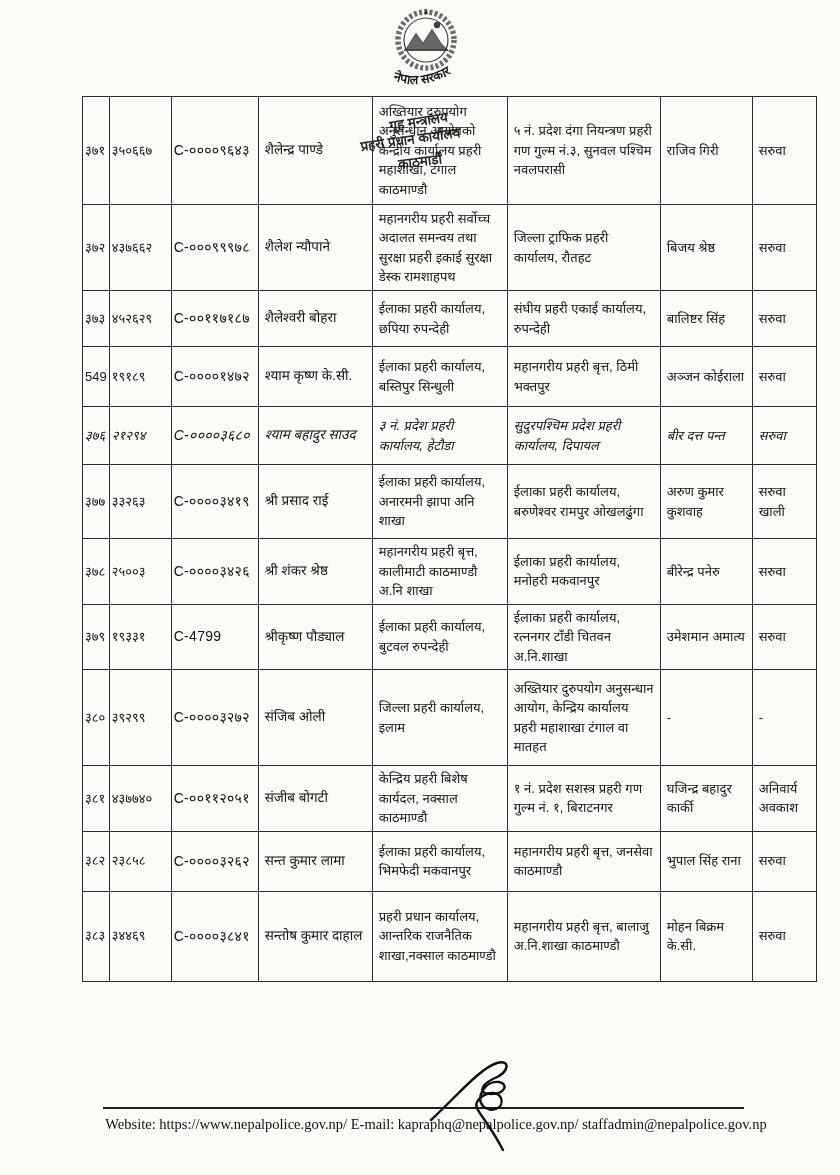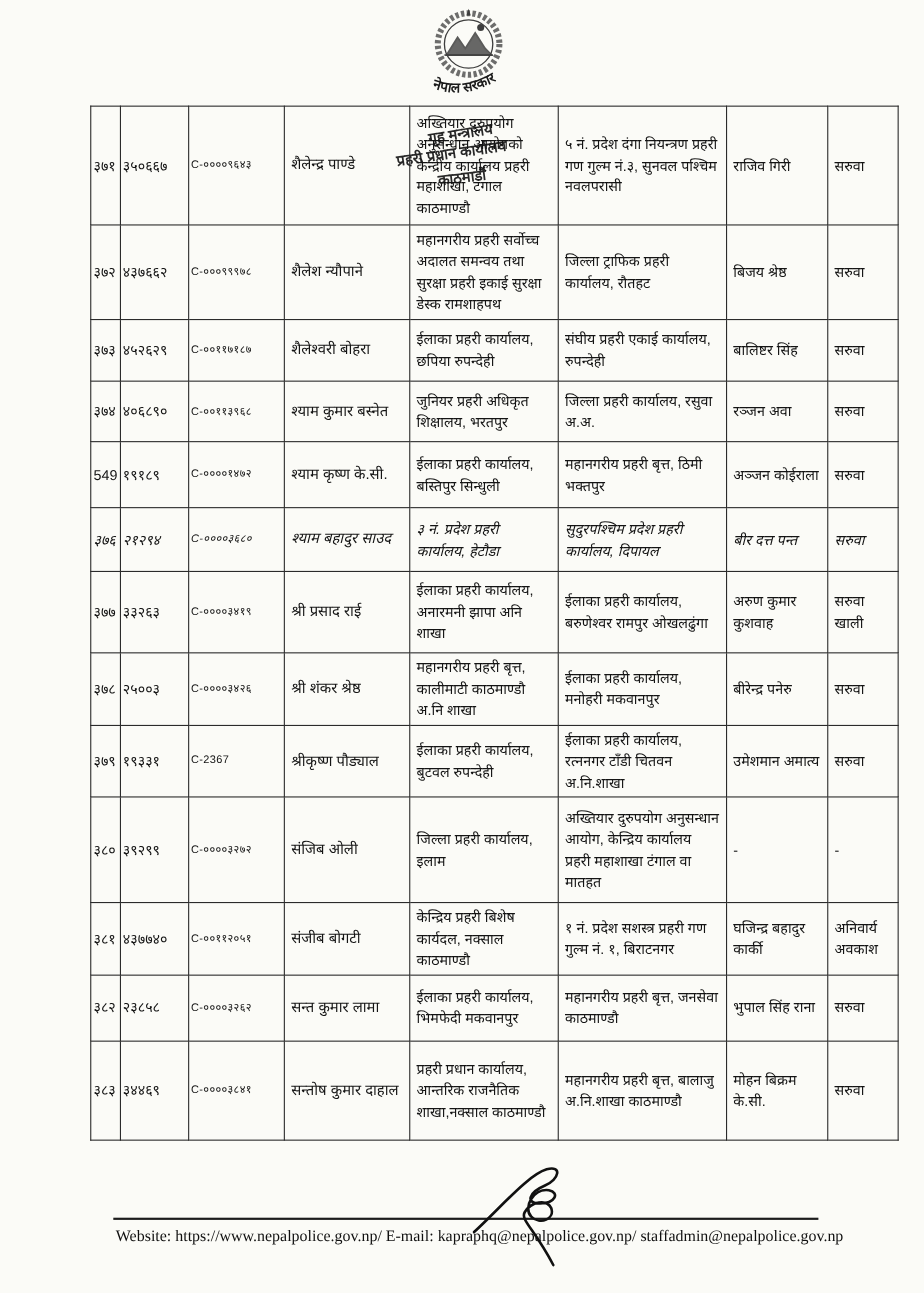--- a/index.html
+++ b/index.html
@@ -20,21 +20,21 @@
     position:absolute;left:82px;top:96px;
     border-collapse:collapse;table-layout:fixed;
     background:transparent;
   }
   td{
     border:1.4px solid #2b2b2b;
     font-size:13px;line-height:1.5;vertical-align:middle;
     padding:3px 6px;overflow:hidden;word-wrap:break-word;
   }
   td.center{text-align:left;padding:3px 2px;}
-  td.cno{font-size:10px;letter-spacing:.3px;margin-top:44px;}
+  td.cno{font-size:14px;letter-spacing:.3px;margin-top:44px;}
   td.name{font-size:13.5px;}
   
   .footer-rule{position:absolute;left:103px;top:1107px;width:641px;height:2px;background:#1c1c1c;}
   .signature-wrap{position:absolute;left:425px;top:1058px;width:120px;height:95px;pointer-events:none;}
   .footer-text{
     position:absolute;left:0;top:1116px;width:840px;text-align:center;
     font-family:"Liberation Serif","DejaVu Serif",serif;
     font-size:14.5px;color:#101010;padding-left:16px;
   }
 </style>
@@ -104,30 +104,20 @@
       <tr style="height: 56px;">
         <td class="center">३७३</td>
         <td class="center">४५२६२९</td>
         <td class="center cno">C-००११७१८७</td>
         <td class="name">शैलेश्वरी बोहरा</td>
         <td>ईलाका प्रहरी कार्यालय, छपिया रुपन्देही</td>
         <td>संघीय प्रहरी एकाई कार्यालय, रुपन्देही</td>
         <td>बालिष्टर सिंह</td>
         <td>सरुवा</td>
       </tr>
-      <tr style="height: 55px;">
-        <td class="center">३७४</td>
-        <td class="center">४०६८९०</td>
-        <td class="center cno">C-००११३९६८</td>
-        <td class="name">श्याम कुमार बस्नेत</td>
-        <td>जुनियर प्रहरी अधिकृत शिक्षालय, भरतपुर</td>
-        <td>जिल्ला प्रहरी कार्यालय, रसुवा अ.अ.</td>
-        <td>रञ्जन अवा</td>
-        <td>सरुवा</td>
-      </tr>
       <tr style="height: 60px;">
         <td class="center">549</td>
         <td class="center">१९१८९</td>
         <td class="center cno">C-००००१४७२</td>
         <td class="name">श्याम कृष्ण के.सी.</td>
         <td>ईलाका प्रहरी कार्यालय, बस्तिपुर सिन्धुली</td>
         <td>महानगरीय प्रहरी बृत्त, ठिमी भक्तपुर</td>
         <td>अञ्जन कोईराला</td>
         <td>सरुवा</td>
       </tr>
@@ -157,21 +147,21 @@
         <td class="center cno">C-००००३४२६</td>
         <td class="name">श्री शंकर श्रेष्ठ</td>
         <td>महानगरीय प्रहरी बृत्त, कालीमाटी काठमाण्डौ अ.नि शाखा</td>
         <td>ईलाका प्रहरी कार्यालय, मनोहरी मकवानपुर</td>
         <td>बीरेन्द्र पनेरु</td>
         <td>सरुवा</td>
       </tr>
       <tr style="height: 60px;">
         <td class="center">३७९</td>
         <td class="center">१९३३१</td>
-        <td class="center cno">C-2367</td>
+        <td class="center cno">C-4799</td>
         <td class="name">श्रीकृष्ण पौड्याल</td>
         <td>ईलाका प्रहरी कार्यालय, बुटवल रुपन्देही</td>
         <td>ईलाका प्रहरी कार्यालय, रत्ननगर टाँडी चितवन अ.नि.शाखा</td>
         <td>उमेशमान अमात्य</td>
         <td>सरुवा</td>
       </tr>
       <tr style="height: 96px;">
         <td class="center">३८०</td>
         <td class="center">३९२९९</td>
         <td class="center cno">C-००००३२७२</td>

